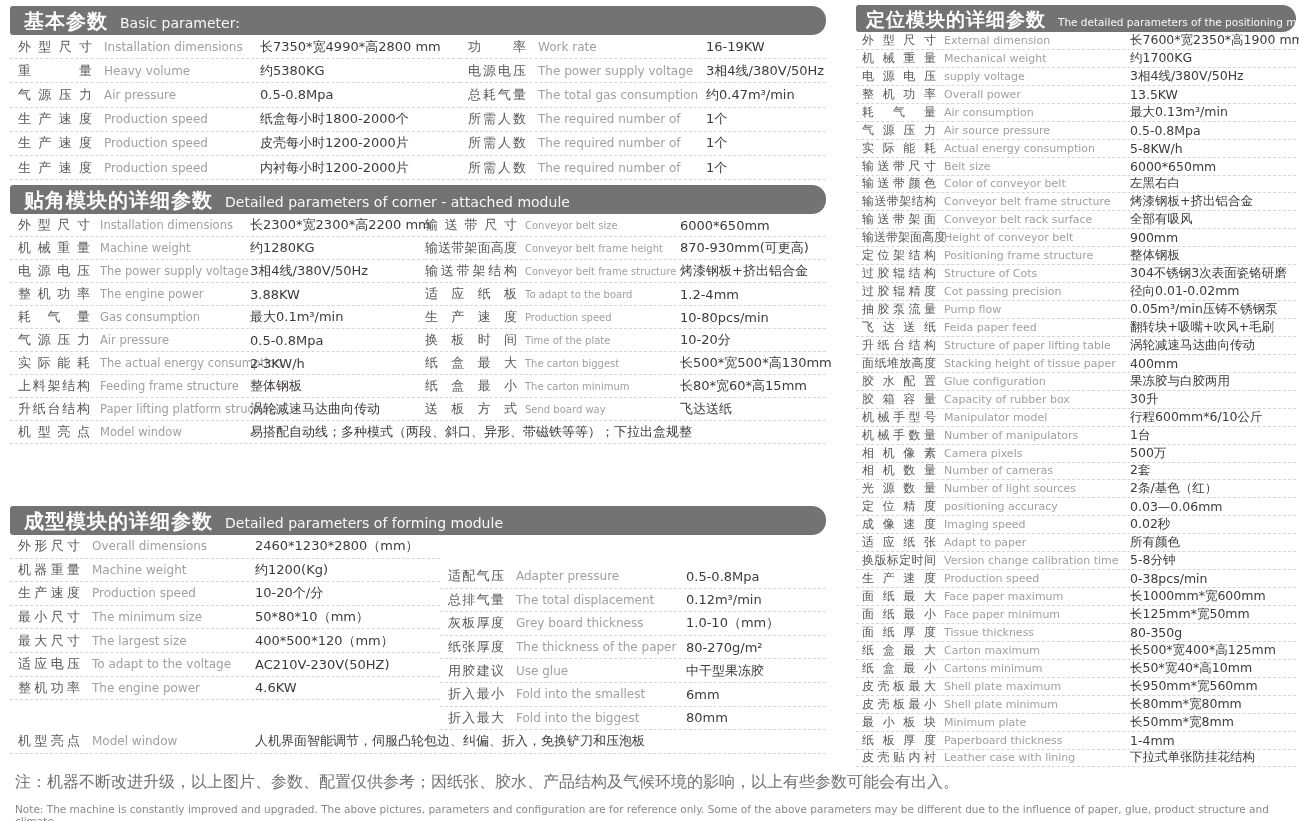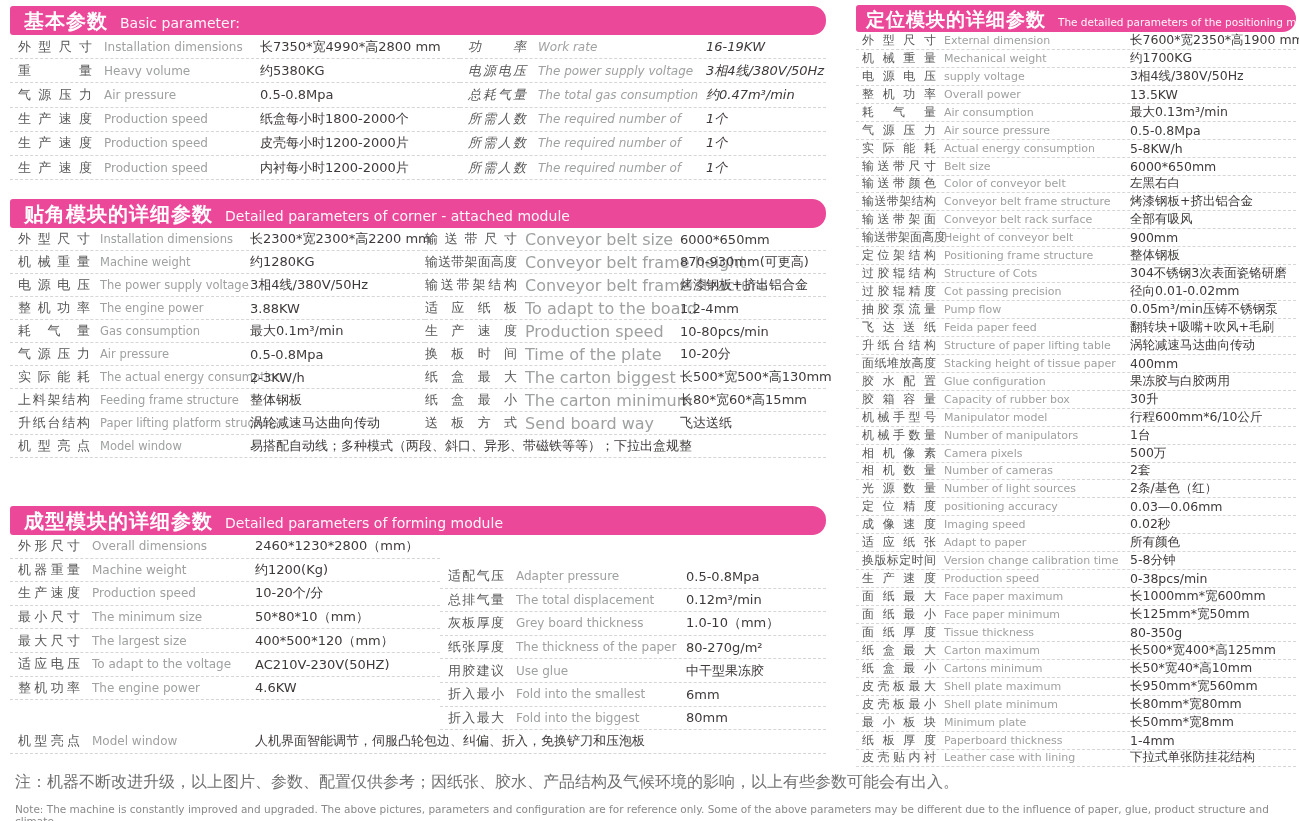--- a/index.html
+++ b/index.html
@@ -1,53 +1,53 @@
 <!DOCTYPE html>
 <html><head>
 <meta charset="utf-8">
 <style>
   *{margin:0;padding:0;box-sizing:border-box;}
   html,body{width:1299px;height:821px;}
   body{background:#fff;font-family:"DejaVu Sans","Liberation Sans",sans-serif;position:relative;overflow:hidden;}
 
   .section{position:absolute;}
-  .bar{background:#ec4899;color:#fff;border-radius:3px 14px 14px 3px;
+  .bar{background:#737373;color:#fff;border-radius:3px 14px 14px 3px;
        display:flex;align-items:baseline;gap:12px;padding:2px 16px 4px 14px;height:29px;}
   .bar .cn-t{font-size:20px;font-weight:bold;letter-spacing:1px;white-space:nowrap;}
   .bar .en-t{font-size:14px;white-space:nowrap;opacity:.95;}
 
   .cols{display:flex;align-items:flex-start;}
   .row{display:flex;align-items:center;border-bottom:1px dashed #d6d6d6;}
   .row .cn{color:#595757;white-space:nowrap;flex:none;
            text-align:justify;text-align-last:justify;text-justify:inter-character;}
   .row .en{color:#9fa0a0;white-space:nowrap;flex:none;}
   .row .val{color:#3e3a39;white-space:nowrap;flex:1;}
 
   
   #basic{left:10px;top:6px;width:816px;}
   #basic .row{height:24.2px;font-size:13px;}
   #basic .col-l{width:450px;}
-  #basic .col-r{width:366px;font-style:italic;}
+  #basic .col-r{width:366px;}
   #basic .col-l .row{padding-left:8px;}
   #basic .col-l .cn{width:74px;margin-right:12px;}
   #basic .col-l .en{width:156px;font-size:12px;}
   #basic .col-r .row{padding-left:8px;}
   #basic .col-r .cn{width:58px;margin-right:12px;}
   #basic .col-r .en{width:168px;font-size:12px;}
 
   
-  #corner{left:10px;top:199px;width:816px;}
+  #corner{left:10px;top:185px;width:816px;}
   #corner .row{height:23px;font-size:13px;}
   #corner .col-l{width:415px;}
   #corner .col-r{width:401px;}
   #corner .col-l .row{padding-left:8px;}
   #corner .col-l .cn{width:72px;margin-right:10px;}
   #corner .col-l .en{width:150px;font-size:11.5px;}
   #corner .col-r .cn{width:92px;margin-right:8px;}
-  #corner .col-r .en{width:155px;font-size:16px;}
+  #corner .col-r .en{width:155px;font-size:10px;}
   #corner .span-row{padding-left:8px;}
   #corner .span-row .cn{width:72px;margin-right:10px;}
   #corner .span-row .en{width:150px;font-size:11.5px;}
 
   
   #forming{left:10px;top:506px;width:816px;}
   #forming .row{height:23.6px;font-size:13px;}
   #forming .col-l{width:430px;}
   #forming .col-r{width:386px;margin-top:30px;}
   #forming .col-l .row{padding-left:8px;}

